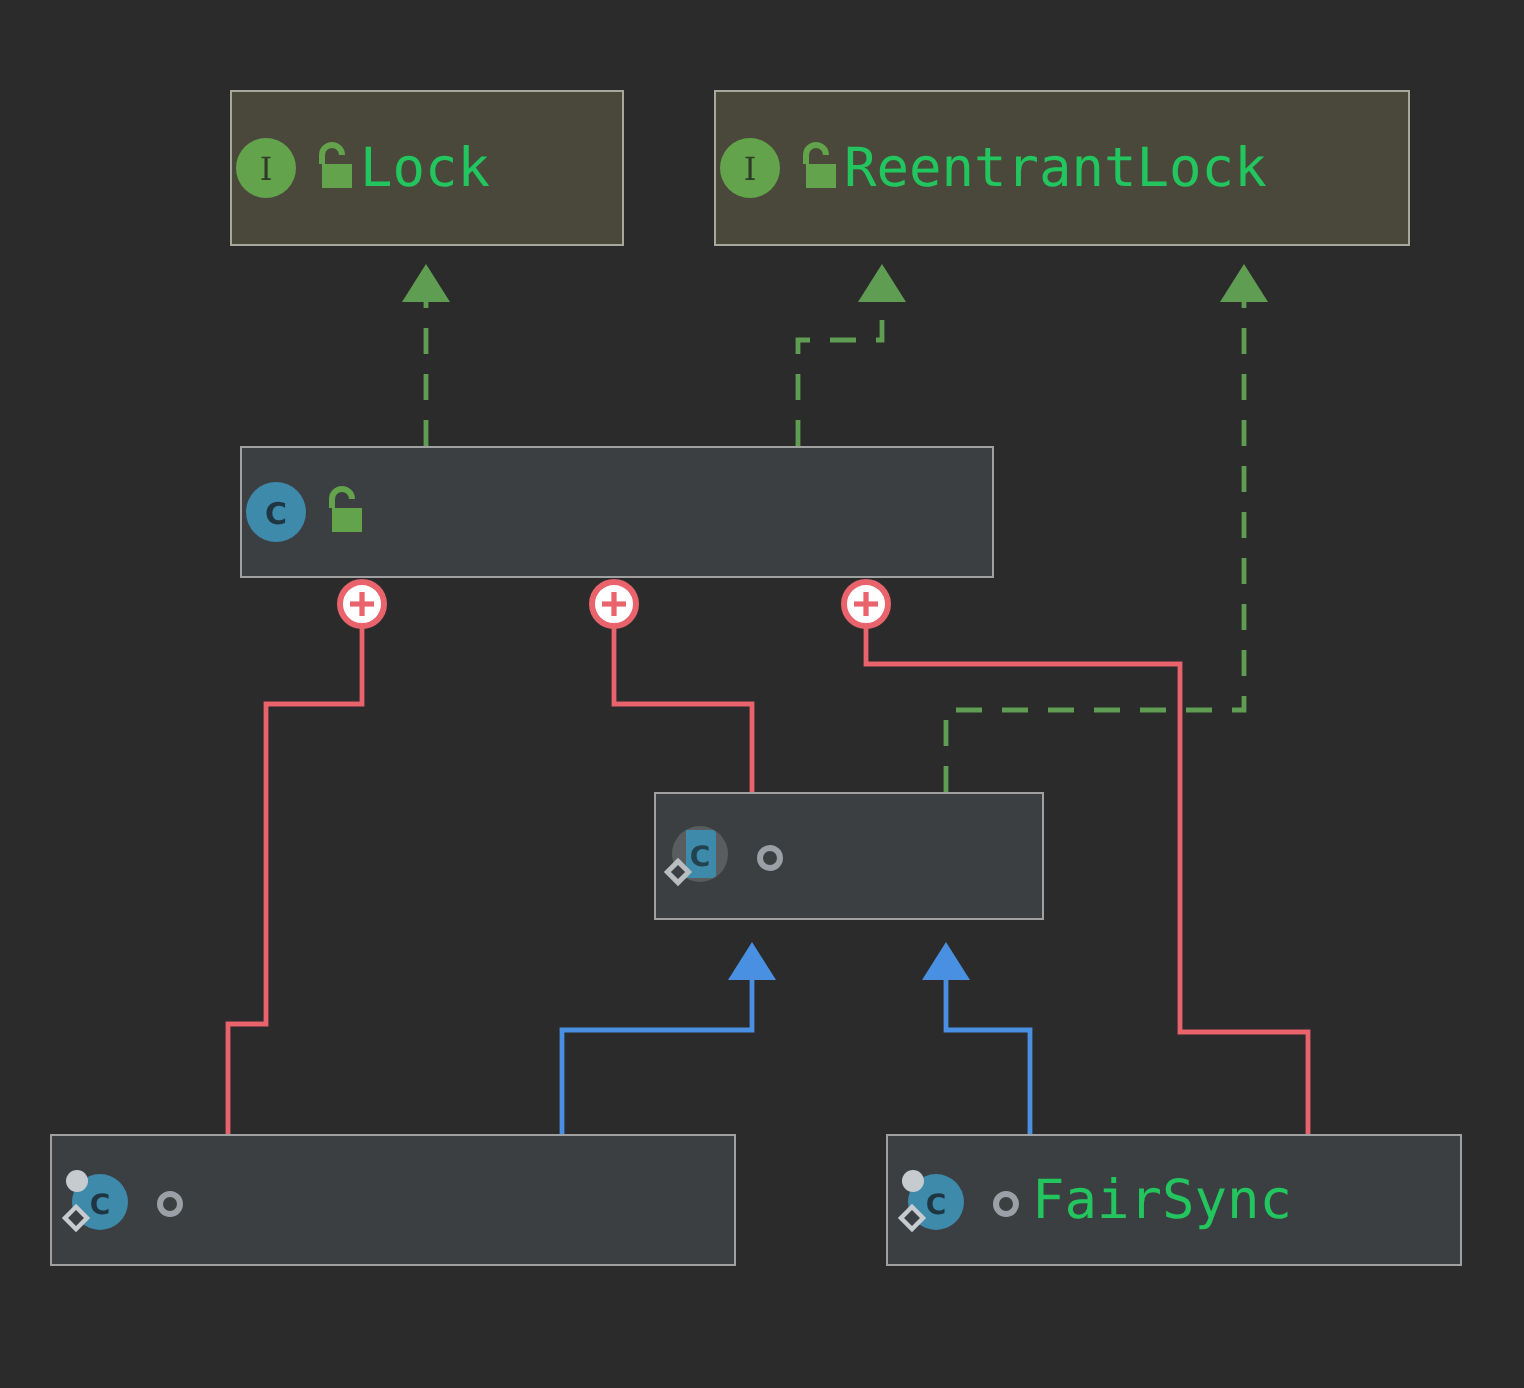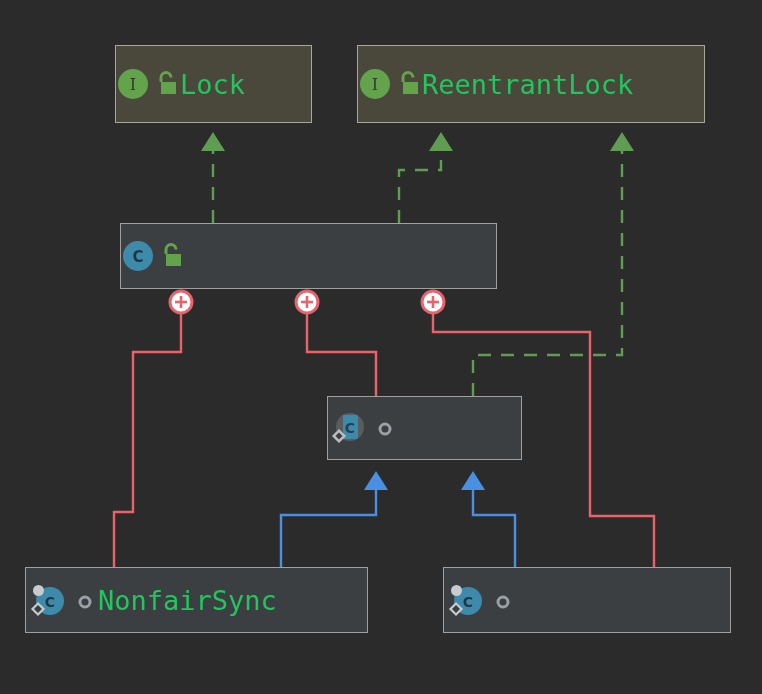--- a/index.html
+++ b/index.html
@@ -187,35 +187,35 @@
           <rect x="1" y="21" width="10" height="10" fill="#c6cbcf" transform="rotate(45 6 26)"></rect>
           <rect x="3.2" y="23.2" width="5.6" height="5.6" fill="#3c3f41" transform="rotate(45 6 26)"></rect>
         </svg>
       </span>
       <span class="abs-dot-wrap">
         <svg width="26" height="26" viewBox="0 0 26 26">
           <circle cx="13" cy="15" r="5" fill="none" stroke="#9aa0a6" stroke-width="3"></circle>
         </svg>
       </span>
     </div>
-    <div class="node-label">NonfairSync</div>
   </div>
 
   <div class="node cls" style="left:443px; top:567px; width:288px; height:66px;">
     <div class="node-icons">
       <span class="icon-wrap" style="margin-left:6px;">
         <svg width="34" height="34" viewBox="0 0 34 34">
           <circle cx="18" cy="18" r="14" fill="#3d8aab"></circle>
           <text x="18" y="24" text-anchor="middle" font-family="DejaVu Sans, sans-serif" font-size="14" font-weight="bold" fill="#1f3642">C</text>
           <rect x="1" y="2" width="11" height="11" rx="5.5" fill="#c6cbcf"></rect>
           <rect x="1" y="21" width="10" height="10" fill="#c6cbcf" transform="rotate(45 6 26)"></rect>
           <rect x="3.2" y="23.2" width="5.6" height="5.6" fill="#3c3f41" transform="rotate(45 6 26)"></rect>
         </svg>
       </span>
       <span class="abs-dot-wrap">
         <svg width="26" height="26" viewBox="0 0 26 26">
           <circle cx="13" cy="15" r="5" fill="none" stroke="#9aa0a6" stroke-width="3"></circle>
         </svg>
       </span>
     </div>
+    <div class="node-label">FairSync</div>
   </div>
 
 </div>
 
 </body></html>

